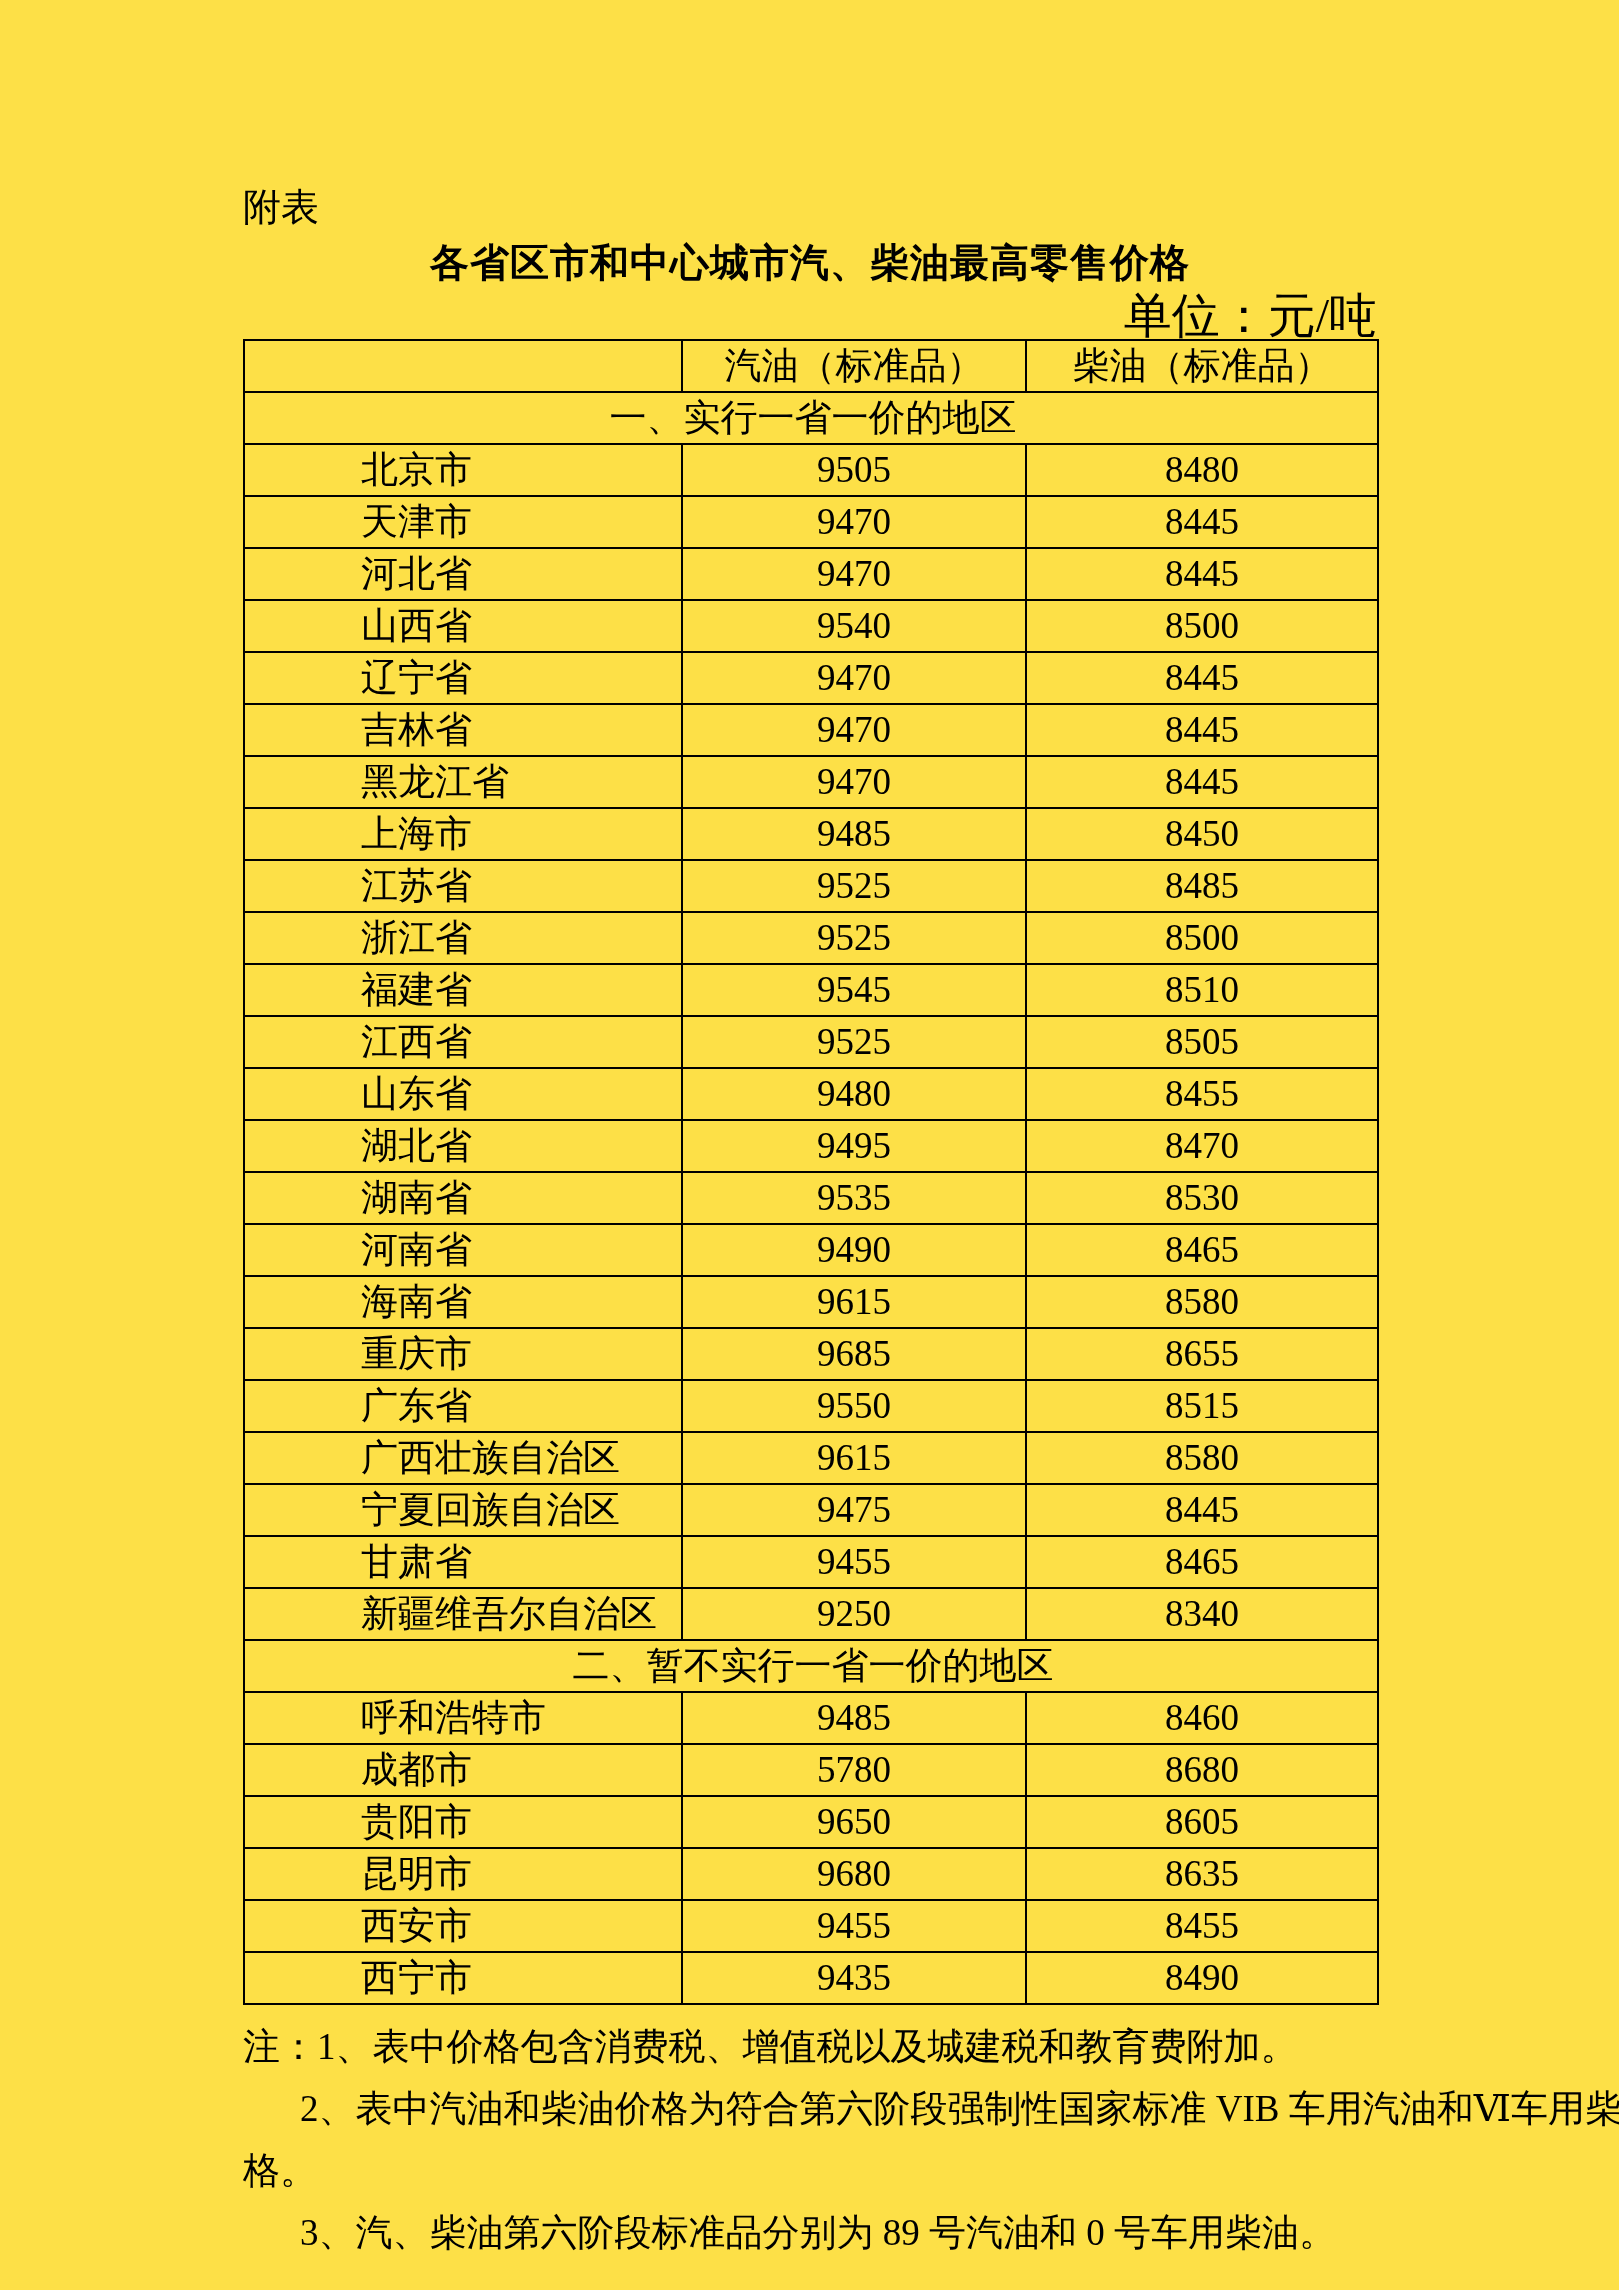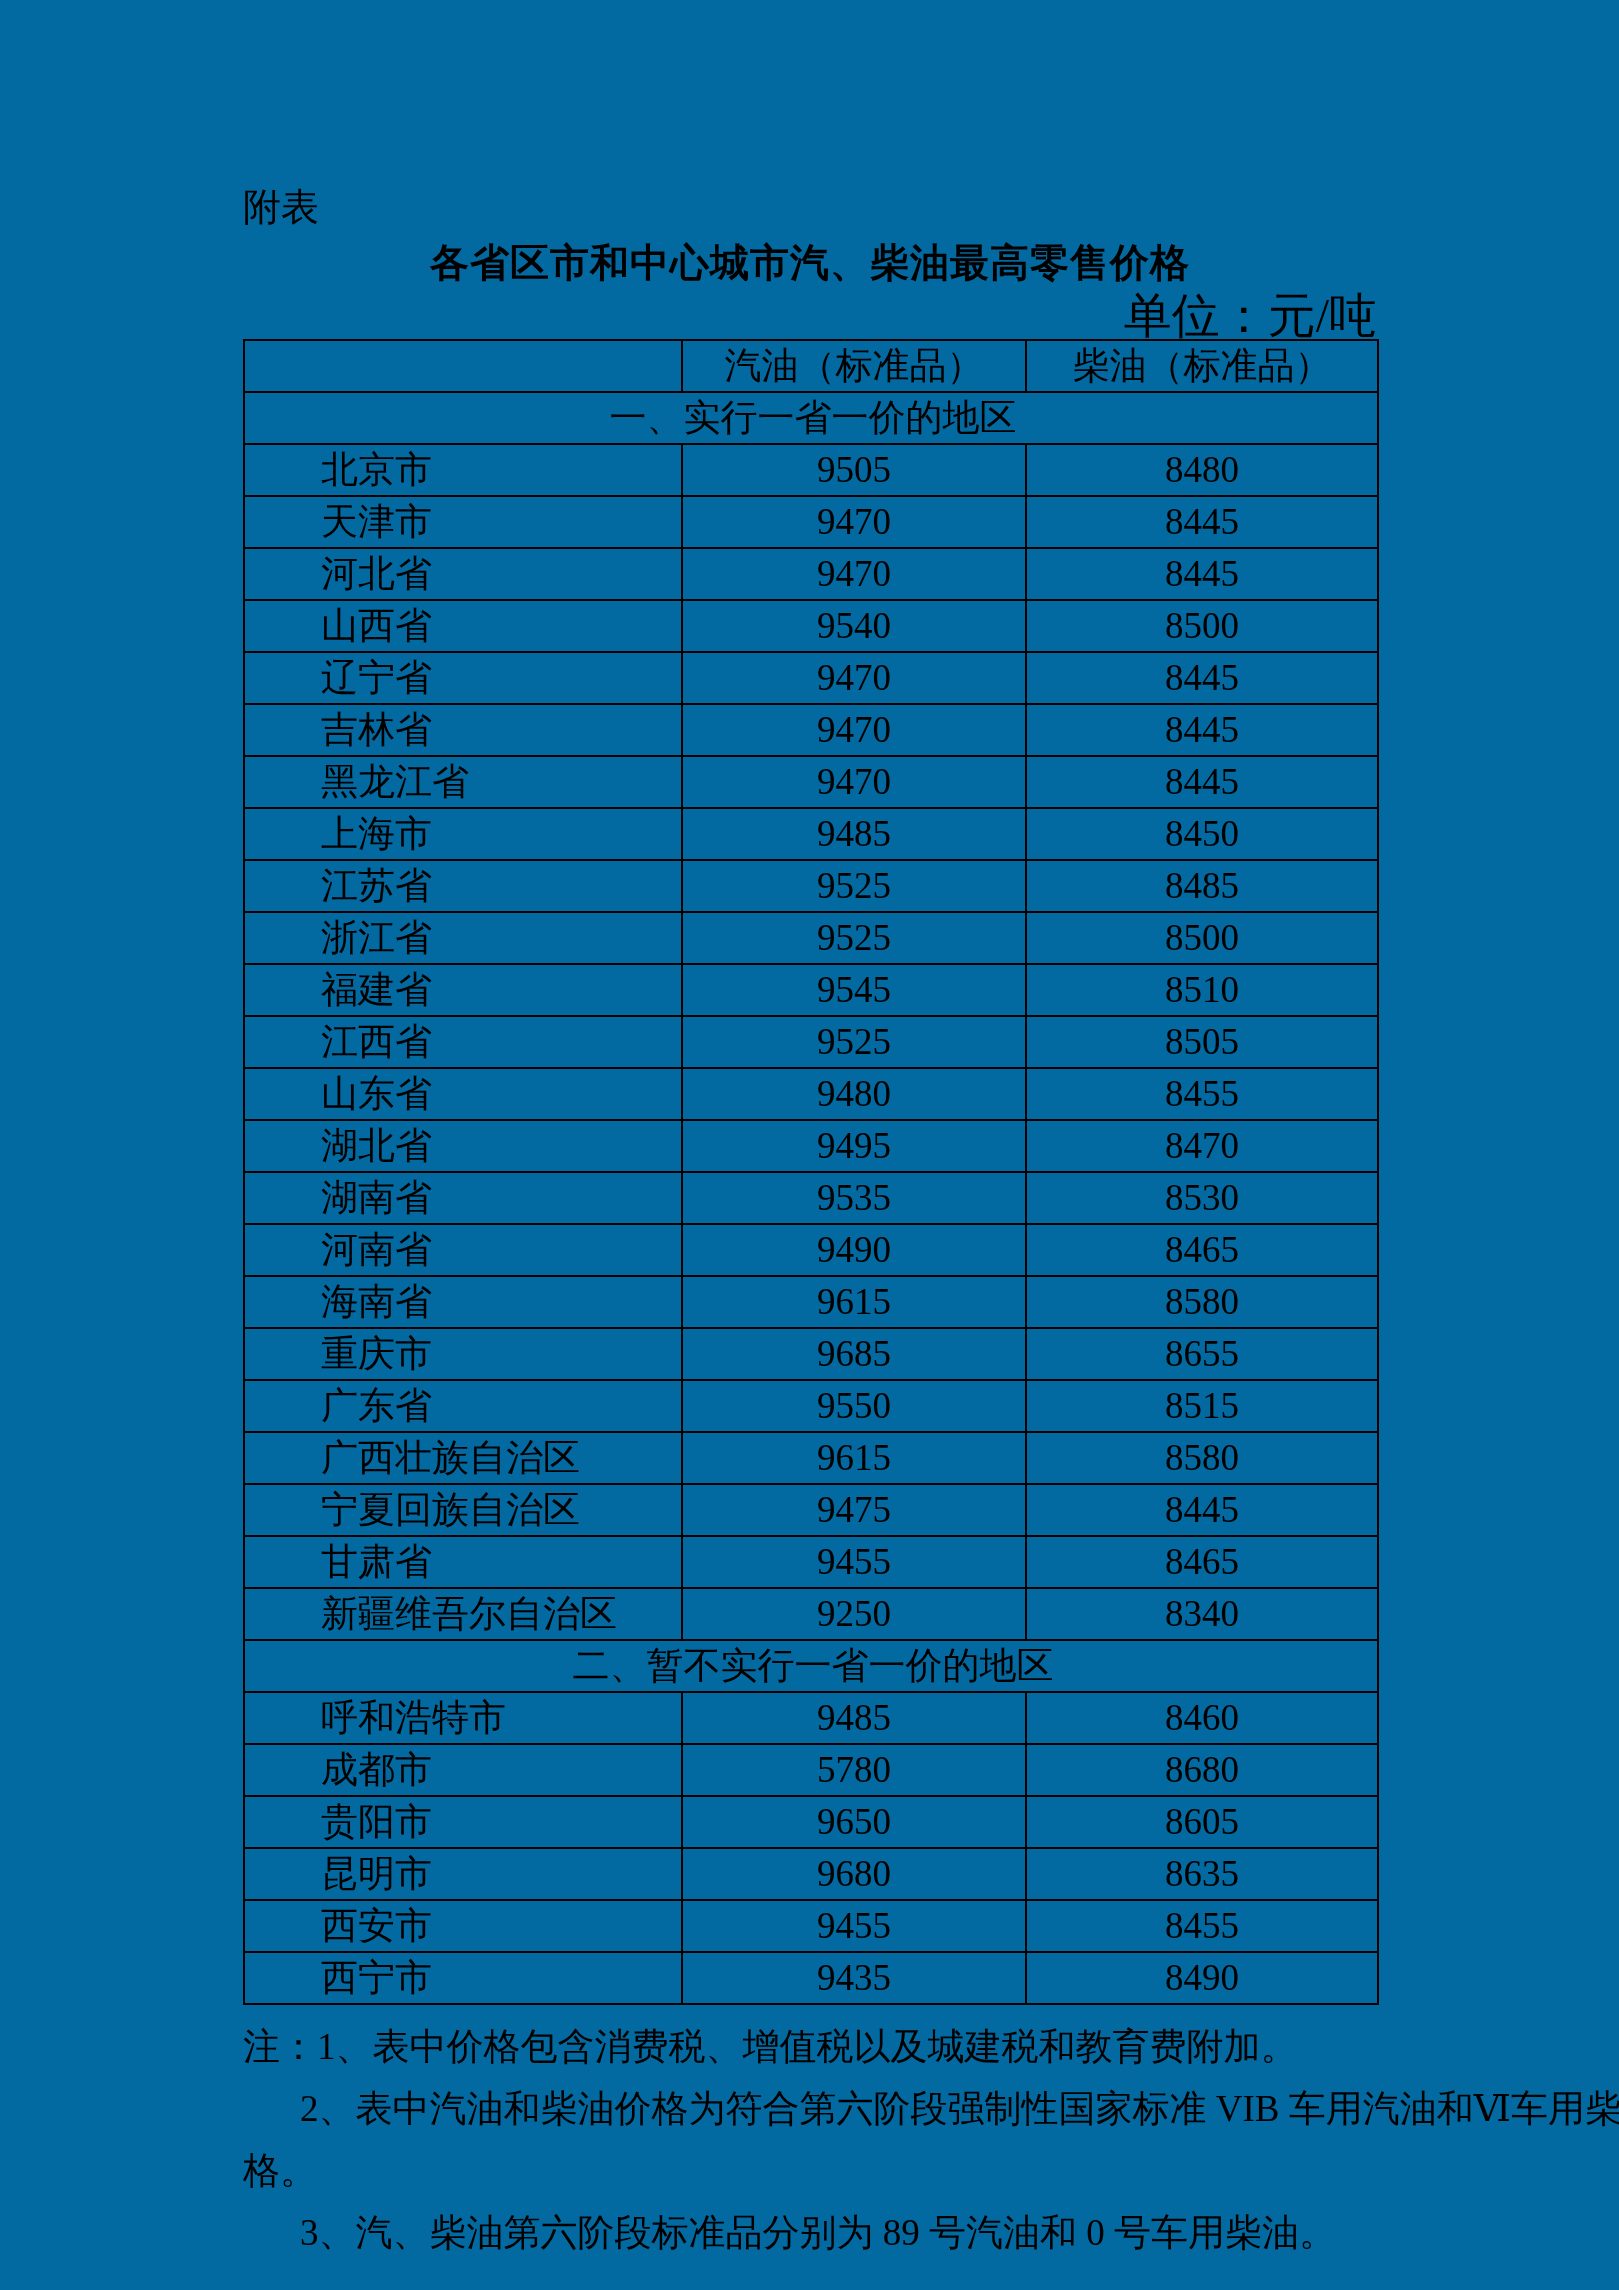--- a/index.html
+++ b/index.html
@@ -1,21 +1,21 @@
 <!DOCTYPE html>
 <html><head>
 <meta charset="utf-8">
 <style>
   * { margin: 0; padding: 0; box-sizing: border-box; }
   html, body { background: #ffffff; }
   .page {
     position: relative;
     width: 1619px;
     height: 2291px;
-    background: #0369a1;
+    background: #fde047;
     color: #000000;
     font-family: "Liberation Serif", "DejaVu Serif", serif;
     padding: 184px 196px 0 243px;
     overflow: hidden;
   }
   .attachment-label {
     font-size: 38px;
     line-height: 46px;
     font-weight: 500;
   }
@@ -50,21 +50,21 @@
     border: 2px solid #000000;
     font-size: 37px;
     font-weight: normal;
     vertical-align: middle;
     overflow: hidden;
     white-space: nowrap;
   }
   .price-table th { height: 45px; }
   .price-table td { height: 41px; }
   td.section-cell { text-align: center; padding-left: 3.9px; }
-  td.region-cell  { text-align: left; padding-left: 76px; }
+  td.region-cell  { text-align: left; padding-left: 116px; }
   td.num-cell     { text-align: center; }
   .notes {
     width: 1191px;
     margin-top: 11.8px;
     font-size: 37px;
     line-height: 62px;
   }
   .note-line { white-space: nowrap; }
   .note-line.indent { padding-left: 57px; }
 </style>

